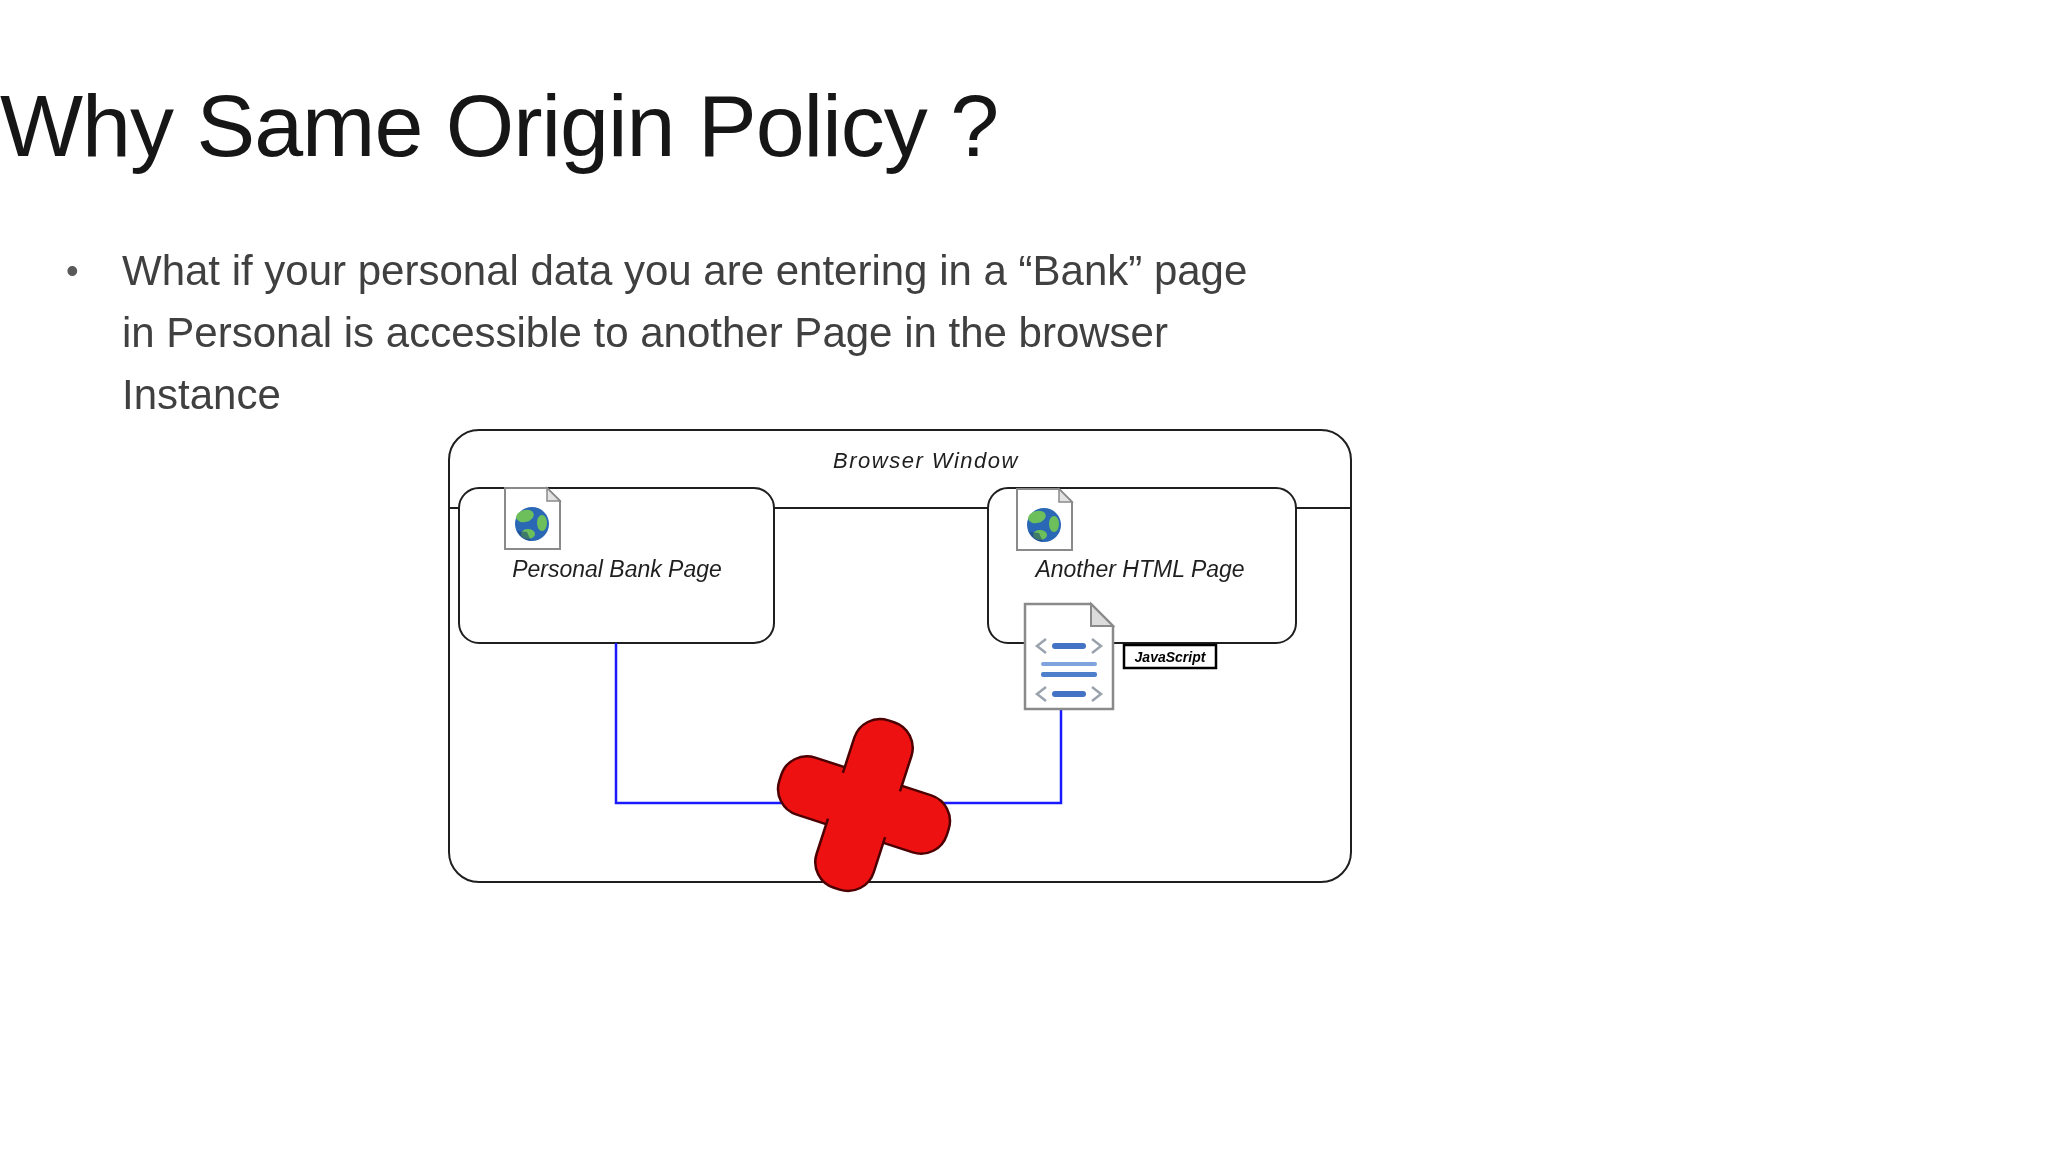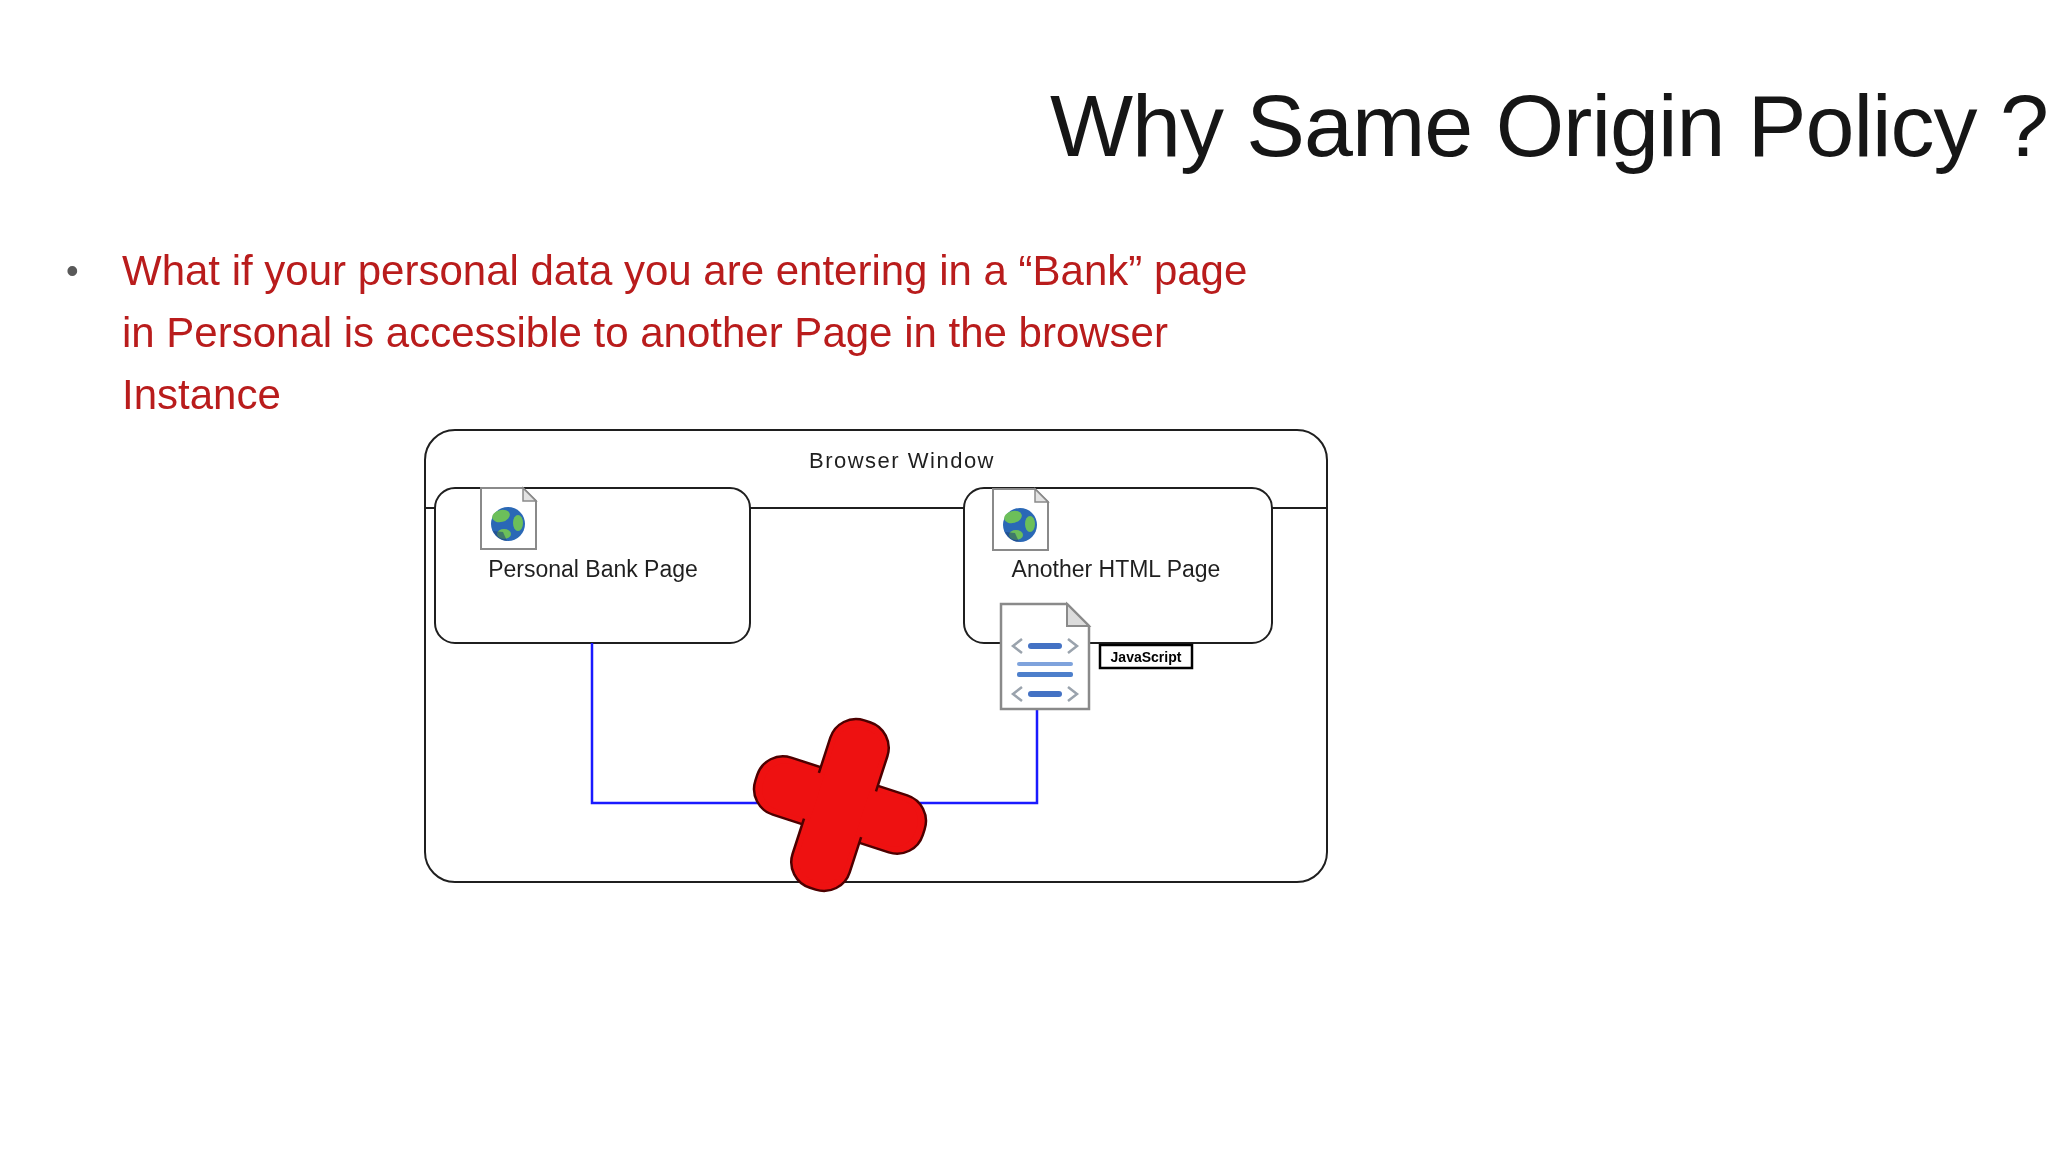--- a/index.html
+++ b/index.html
@@ -6,21 +6,21 @@
   body{
     width:2048px;height:1152px;
     background:#ffffff;
     position:relative;
     overflow:hidden;
     font-family:"Liberation Sans", sans-serif;
   }
   .slide-title{
     position:absolute;
     left:0; top:78px; width:2048px;
-    text-align:right;
+    text-align:left;
     font-size:88px;
     font-weight:400;
     color:#161616;
     letter-spacing:-1px;
     line-height:1.1;
   }
   .bullet-row{
     position:absolute;
     left:66px; top:240px;
     display:flex;
@@ -28,26 +28,26 @@
   }
   .bullet-marker{
     font-size:36px;
     line-height:62px;
     width:56px;
     color:#595959;
   }
   .bullet-lines{
     font-size:42px;
     line-height:62px;
-    color:#b91c1c;
+    color:#404040;
   }
   .diagram{
     position:absolute;
-    left:412px; top:420px;
-    width:930px; height:485px;
+    left:436px; top:420px;
+    width:930px; height:485px;font-style:italic;
   }
   svg text{ font-family:"Liberation Sans", sans-serif; }
   .diag-label{ fill:#1f1f1f; font-size:23px; }
   .browser-label{ fill:#1f1f1f; font-size:22px; letter-spacing:1.5px; }
   .js-label-text{ fill:#000000; font-size:14px; font-weight:bold; }
 </style>
 </head>
 <body>
 
 <div class="slide-title">Why Same Origin Policy ?</div>

